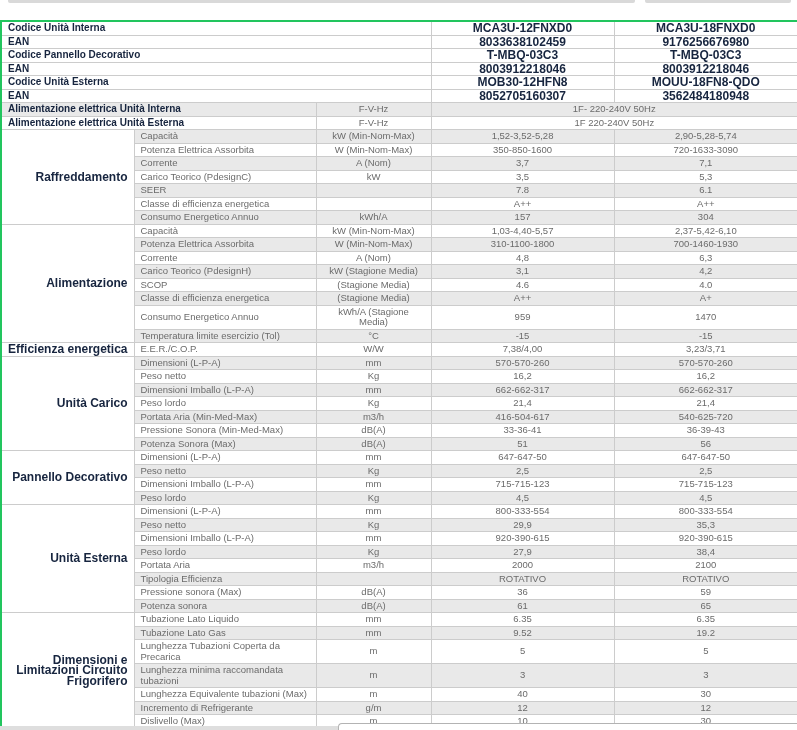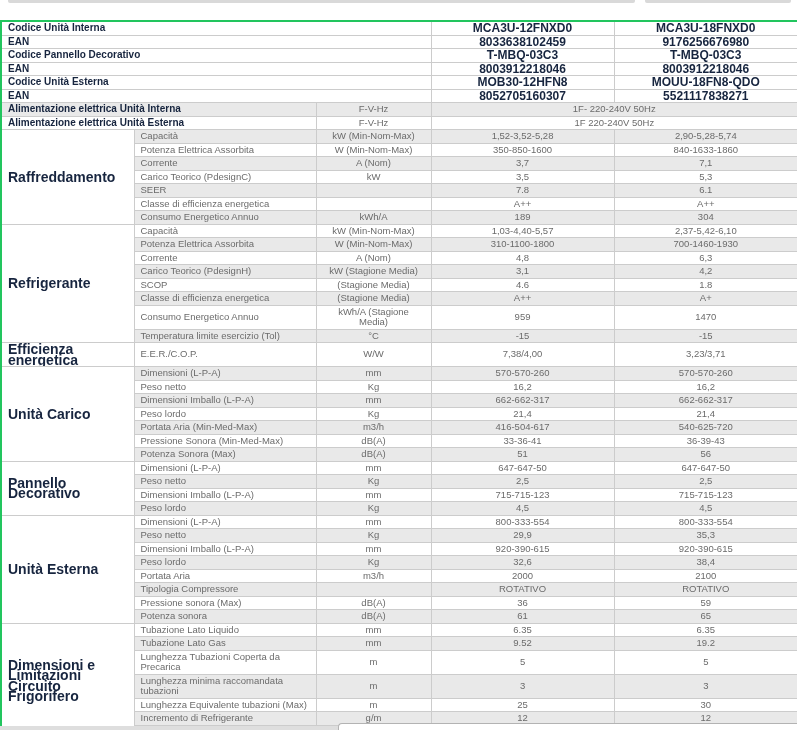--- a/index.html
+++ b/index.html
@@ -31,21 +31,21 @@
   }
   td{
     border:1px solid #cccccc;
     font-size:9.5px;line-height:10.5px;
     color:#6b6b6b;
     padding:1px 6px;
     overflow:hidden;white-space:normal;
     background:#ffffff;
   }
   td.lbl{font-weight:bold;color:#17253f;font-size:10px;}
-  td.cat{font-weight:bold;color:#17253f;font-size:14px;vertical-align:middle;background:#ffffff;}
+  td.cat{font-weight:bold;color:#17253f;font-size:12px;vertical-align:middle;background:#ffffff;text-align:right;}
   td.unit,td.val{text-align:center;}
   td.hval{font-weight:bold;color:#17253f;text-align:center;font-size:12px;}
   tr.stripe td{background:#e9e9e9;}
   tr.stripe td.cat{background:#ffffff;} 
 </style>
 </head>
 <body>
 
 <div class="stage">
   <div class="top-bar left"></div>
@@ -81,21 +81,21 @@
           <td class="hval">8003912218046</td>
         </tr>
         <tr>
           <td class="lbl" colspan="3">Codice Unità Esterna</td>
           <td class="hval">MOB30-12HFN8</td>
           <td class="hval">MOUU-18FN8-QDO</td>
         </tr>
         <tr>
           <td class="lbl" colspan="3">EAN</td>
           <td class="hval">8052705160307</td>
-          <td class="hval">5521117838271</td>
+          <td class="hval">3562484180948</td>
         </tr>
         <tr class="stripe">
           <td class="lbl" colspan="2">Alimentazione elettrica Unità Interna</td>
           <td class="unit">F-V-Hz</td>
           <td class="val" colspan="2">1F- 220-240V 50Hz</td>
         </tr>
         <tr>
           <td class="lbl" colspan="2">Alimentazione elettrica Unità Esterna</td>
           <td class="unit">F-V-Hz</td>
           <td class="val" colspan="2">1F 220-240V 50Hz</td>
@@ -104,21 +104,21 @@
           <td class="cat" rowspan="7">Raffreddamento</td>
           <td>Capacità</td>
           <td class="unit">kW (Min-Nom-Max)</td>
           <td class="val">1,52-3,52-5,28</td>
           <td class="val">2,90-5,28-5,74</td>
         </tr>
         <tr>
           <td>Potenza Elettrica Assorbita</td>
           <td class="unit">W (Min-Nom-Max)</td>
           <td class="val">350-850-1600</td>
-          <td class="val">840-1633-1860</td>
+          <td class="val">720-1633-3090</td>
         </tr>
         <tr class="stripe">
           <td>Corrente</td>
           <td class="unit">A (Nom)</td>
           <td class="val">3,7</td>
           <td class="val">7,1</td>
         </tr>
         <tr>
           <td>Carico Teorico (PdesignC)</td>
           <td class="unit">kW</td>
@@ -133,25 +133,25 @@
         </tr>
         <tr>
           <td>Classe di efficienza energetica</td>
           <td class="unit"></td>
           <td class="val">A++</td>
           <td class="val">A++</td>
         </tr>
         <tr class="stripe">
           <td>Consumo Energetico Annuo</td>
           <td class="unit">kWh/A</td>
-          <td class="val">189</td>
+          <td class="val">157</td>
           <td class="val">304</td>
         </tr>
         <tr>
-          <td class="cat" rowspan="8">Refrigerante</td>
+          <td class="cat" rowspan="8">Alimentazione</td>
           <td>Capacità</td>
           <td class="unit">kW (Min-Nom-Max)</td>
           <td class="val">1,03-4,40-5,57</td>
           <td class="val">2,37-5,42-6,10</td>
         </tr>
         <tr class="stripe">
           <td>Potenza Elettrica Assorbita</td>
           <td class="unit">W (Min-Nom-Max)</td>
           <td class="val">310-1100-1800</td>
           <td class="val">700-1460-1930</td>
@@ -165,21 +165,21 @@
         <tr class="stripe">
           <td>Carico Teorico (PdesignH)</td>
           <td class="unit">kW (Stagione Media)</td>
           <td class="val">3,1</td>
           <td class="val">4,2</td>
         </tr>
         <tr>
           <td>SCOP</td>
           <td class="unit">(Stagione Media)</td>
           <td class="val">4.6</td>
-          <td class="val">1.8</td>
+          <td class="val">4.0</td>
         </tr>
         <tr class="stripe">
           <td>Classe di efficienza energetica</td>
           <td class="unit">(Stagione Media)</td>
           <td class="val">A++</td>
           <td class="val">A+</td>
         </tr>
         <tr>
           <td>Consumo Energetico Annuo</td>
           <td class="unit">kWh/A (Stagione Media)</td>
@@ -282,31 +282,31 @@
         </tr>
         <tr>
           <td>Dimensioni Imballo (L-P-A)</td>
           <td class="unit">mm</td>
           <td class="val">920-390-615</td>
           <td class="val">920-390-615</td>
         </tr>
         <tr class="stripe">
           <td>Peso lordo</td>
           <td class="unit">Kg</td>
-          <td class="val">32,6</td>
+          <td class="val">27,9</td>
           <td class="val">38,4</td>
         </tr>
         <tr>
           <td>Portata Aria</td>
           <td class="unit">m3/h</td>
           <td class="val">2000</td>
           <td class="val">2100</td>
         </tr>
         <tr class="stripe">
-          <td>Tipologia Compressore</td>
+          <td>Tipologia Efficienza</td>
           <td class="unit"></td>
           <td class="val">ROTATIVO</td>
           <td class="val">ROTATIVO</td>
         </tr>
         <tr>
           <td>Pressione sonora (Max)</td>
           <td class="unit">dB(A)</td>
           <td class="val">36</td>
           <td class="val">59</td>
         </tr>
@@ -337,21 +337,21 @@
         </tr>
         <tr class="stripe">
           <td>Lunghezza minima raccomandata tubazioni</td>
           <td class="unit">m</td>
           <td class="val">3</td>
           <td class="val">3</td>
         </tr>
         <tr>
           <td>Lunghezza Equivalente tubazioni (Max)</td>
           <td class="unit">m</td>
-          <td class="val">25</td>
+          <td class="val">40</td>
           <td class="val">30</td>
         </tr>
         <tr class="stripe">
           <td>Incremento di Refrigerante</td>
           <td class="unit">g/m</td>
           <td class="val">12</td>
           <td class="val">12</td>
         </tr>
         <tr>
           <td>Dislivello (Max)</td>

